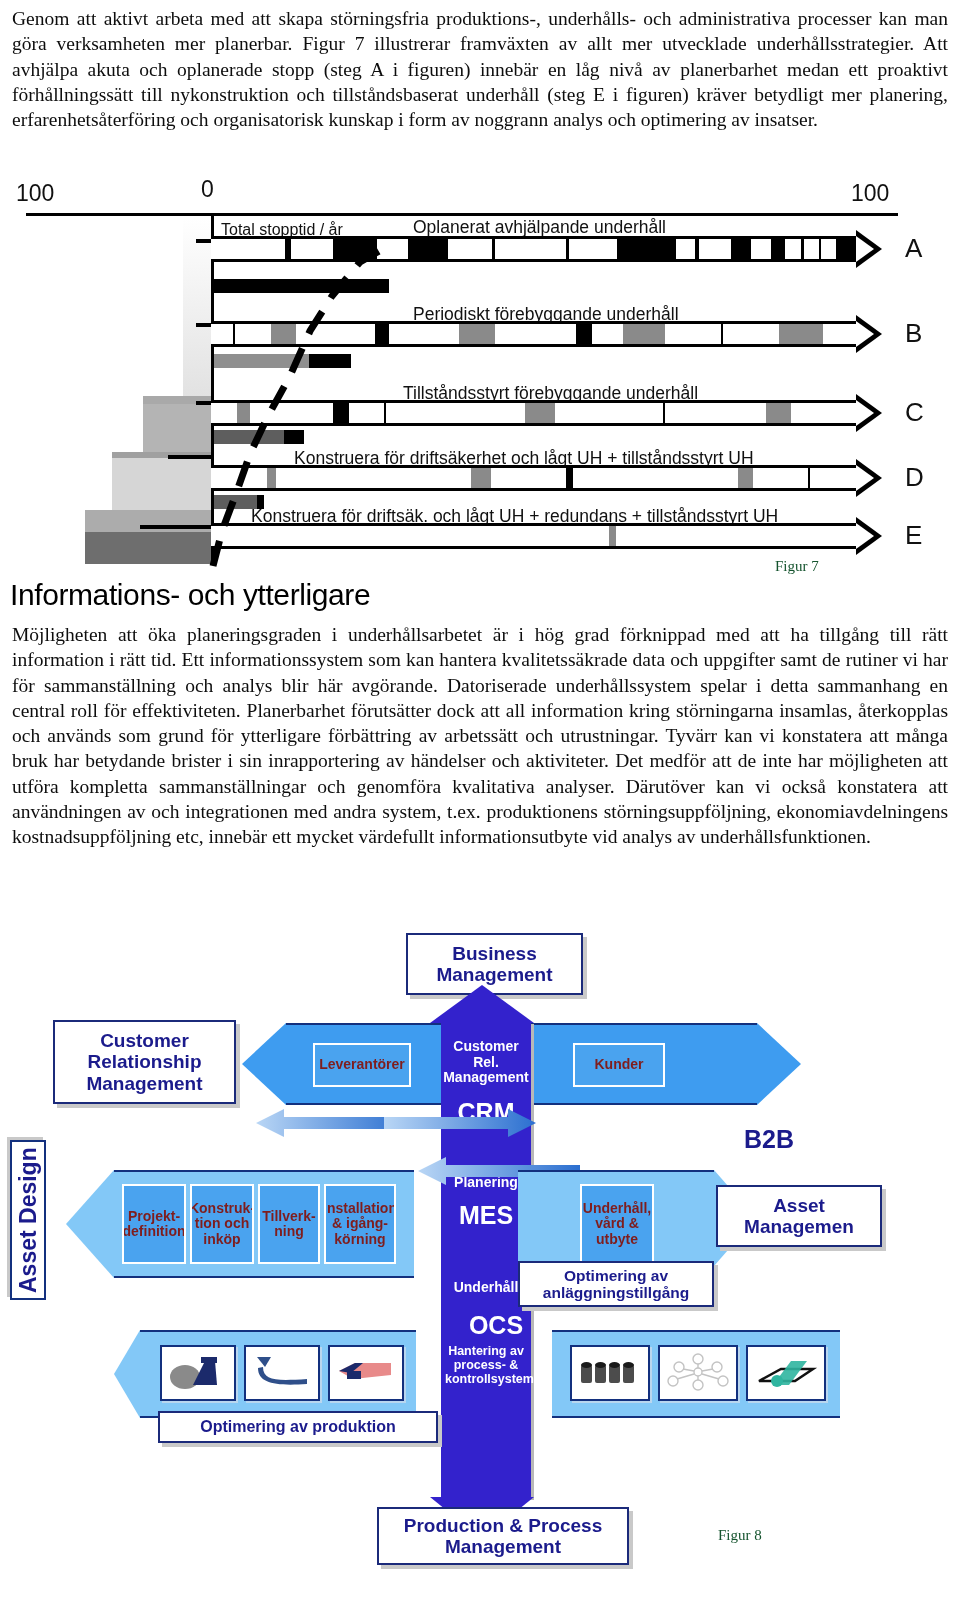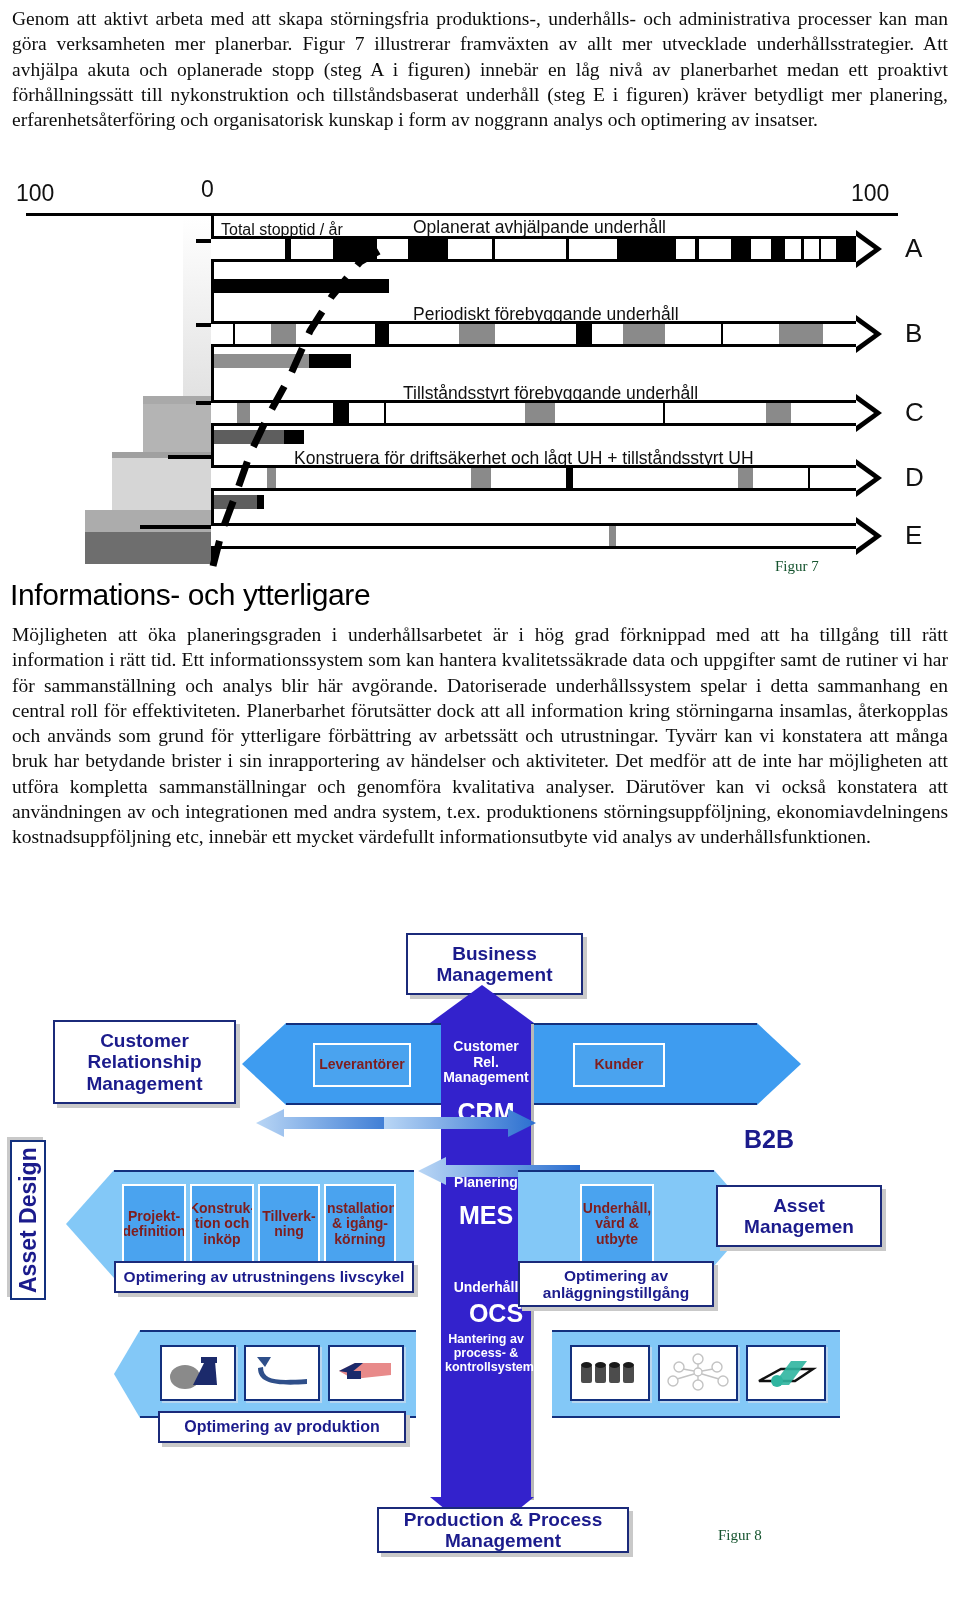--- a/index.html
+++ b/index.html
@@ -387,20 +387,21 @@
     <div class="seg seg-gray" style="left:56px;  width:9px;"></div>
     <div class="seg seg-gray" style="left:260px; width:20px;"></div>
     <div class="seg seg-black" style="left:355px; width:7px;"></div>
     <div class="seg seg-gray" style="left:527px; width:15px;"></div>
     <div class="seg seg-tick" style="left:597px;"></div>
   </div>
   <div class="row-letter" style="left:905px; top:286px;">D</div>
   <div class="bar-sm bar-dgray" style="left:214px; top:319px; width:43px;"></div>
   <div class="bar-sm bar-black" style="left:257px; top:319px; width:7px;"></div>
 
+  <div class="row-title" style="left:251px; top:330px;">Konstruera för driftsäk. och lågt UH + redundans + tillståndsstyrt UH</div>
   <div class="arrow-row" style="top:347px; width:671px;">
     <div class="arrow-body" style="width:645px;"></div>
     <div class="arrow-head" style="left:645px;"></div>
     <div class="seg seg-gray" style="left:398px; width:7px;"></div>
   </div>
   <div class="row-letter" style="left:905px; top:344px;">E</div>
 
   <svg style="position:absolute;left:0;top:0;width:960px;height:400px;pointer-events:none;">
     <polyline points="213,390 222,355 237,315 250,278 268,240 290,200 310,155 332,120 360,86 388,70" fill="none" stroke="#000" stroke-width="7" stroke-dasharray="26,16" stroke-linecap="butt"></polyline>
   </svg>
@@ -446,21 +447,21 @@
 Rel.
 Management</div>
       <div class="big" style="margin-top:12px;">CRM</div>
     </div>
     <div style="padding-top:48px;">
       <div class="small">Planering</div>
       <div class="big" style="margin-top:10px;">MES</div>
     </div>
     <div style="padding-top:50px;">
       <div class="small">Underhåll</div>
-      <div class="big" style="margin-top:4px;padding-left:20px;">OCS</div>
+      <div class="big" style="margin-top:16px;padding-left:20px;">OCS</div>
       <div class="tiny" style="margin-top:4px; padding:0 4px;">Hantering av process- &amp; kontrollsystem</div>
     </div>
   </div>
   <div class="tri-down" style="left:430px; top:572px; border-left-width:52px; border-right-width:52px; border-top-width:42px;"></div>
 
   <svg style="position:absolute;left:248px;top:182px;width:480px;height:36px;">
     <defs>
       <linearGradient id="gradA" x1="0" y1="0" x2="1" y2="0">
         <stop offset="0" stop-color="#b9d6f5"></stop>
           <stop offset="1" stop-color="#2b6fd0"></stop>
@@ -487,23 +488,20 @@
   <div class="lblue-box" style="left:190px; top:259px; width:64px; height:80px;">
     <span>Konstruk-tion och inköp</span>
   </div>
   <div class="lblue-box" style="left:258px; top:259px; width:62px; height:80px;">
     <span>Tillverk-ning</span>
   </div>
   <div class="lblue-box" style="left:324px; top:259px; width:72px; height:80px;">
     <span>Installation &amp; igång-körning</span>
   </div>
 
-  <div class="wbox" style="left:114px; top:336px; width:300px; height:32px; font-size:15.5px;">
-    <span>Optimering av utrustningens livscykel</span>
-  </div>
 
   <div class="band-light" style="left:518px; top:245px; width:196px; height:108px;"></div>
   <div class="tri-right-lt" style="left:714px; top:245px;"></div>
   <div class="lblue-box" style="left:580px; top:259px; width:74px; height:80px;">
     <span>Underhåll, vård &amp; utbyte</span>
   </div>
 
   <div class="wbox" style="left:518px; top:336px; width:196px; height:46px; font-size:15.5px;">
     <span>Optimering av anläggningstillgång</span>
   </div>
@@ -530,21 +528,21 @@
     </svg>
   </div>
   <div class="icon-cell" style="left:328px; top:420px; width:76px; height:56px;">
     <svg width="66" height="44" viewBox="0 0 66 44">
       <path d="M6 20 L22 12 L58 12 L58 24 L20 28 Z" fill="#e88a8a"></path>
       <path d="M6 20 L22 12 L30 12 L18 22 Z" fill="#1b2a6b"></path>
       <rect x="14" y="20" width="14" height="8" fill="#1b2a6b"></rect>
     </svg>
   </div>
 
-  <div class="wbox" style="left:158px; top:486px; width:248px; height:32px; font-size:16px;justify-content:center;">
+  <div class="wbox" style="left:158px; top:486px; width:280px; height:32px; font-size:16px;justify-content:center;">
     <span>Optimering av produktion</span>
   </div>
 
   <div class="band-light" style="left:552px; top:405px; width:288px; height:88px;"></div>
 
   <div class="icon-cell" style="left:570px; top:420px; width:80px; height:56px;">
     <svg width="70" height="44" viewBox="0 0 70 44">
       <g fill="#4c4c4c">
         <rect x="6" y="14" width="11" height="18" rx="2"></rect>
         <rect x="20" y="14" width="11" height="18" rx="2"></rect>
@@ -575,20 +573,20 @@
   </div>
   <div class="icon-cell" style="left:746px; top:420px; width:80px; height:56px;">
     <svg width="70" height="44" viewBox="0 0 70 44">
       <path d="M8 30 L30 18 L62 18 L44 30 Z" fill="#ffffff" stroke="#111" stroke-width="2.5"></path>
       <path d="M22 34 L40 10 L56 10 L38 34 Z" fill="#2fb5a0" opacity="0.9"></path>
       <circle cx="26" cy="30" r="6" fill="#2fb5a0"></circle>
     </svg>
   </div>
 
 
-  <div class="wbox" style="left:377px; top:582px; width:252px; height:46px; font-size:19px;">
+  <div class="wbox" style="left:377px; top:582px; width:252px; height:58px; font-size:19px;">
     <span style="white-space:pre-line;">Production &amp; Process
 Management</span>
   </div>
 
 </div>
 
 <div class="fig-caption" id="fig8-caption">Figur 8</div>
 
 </body></html>

